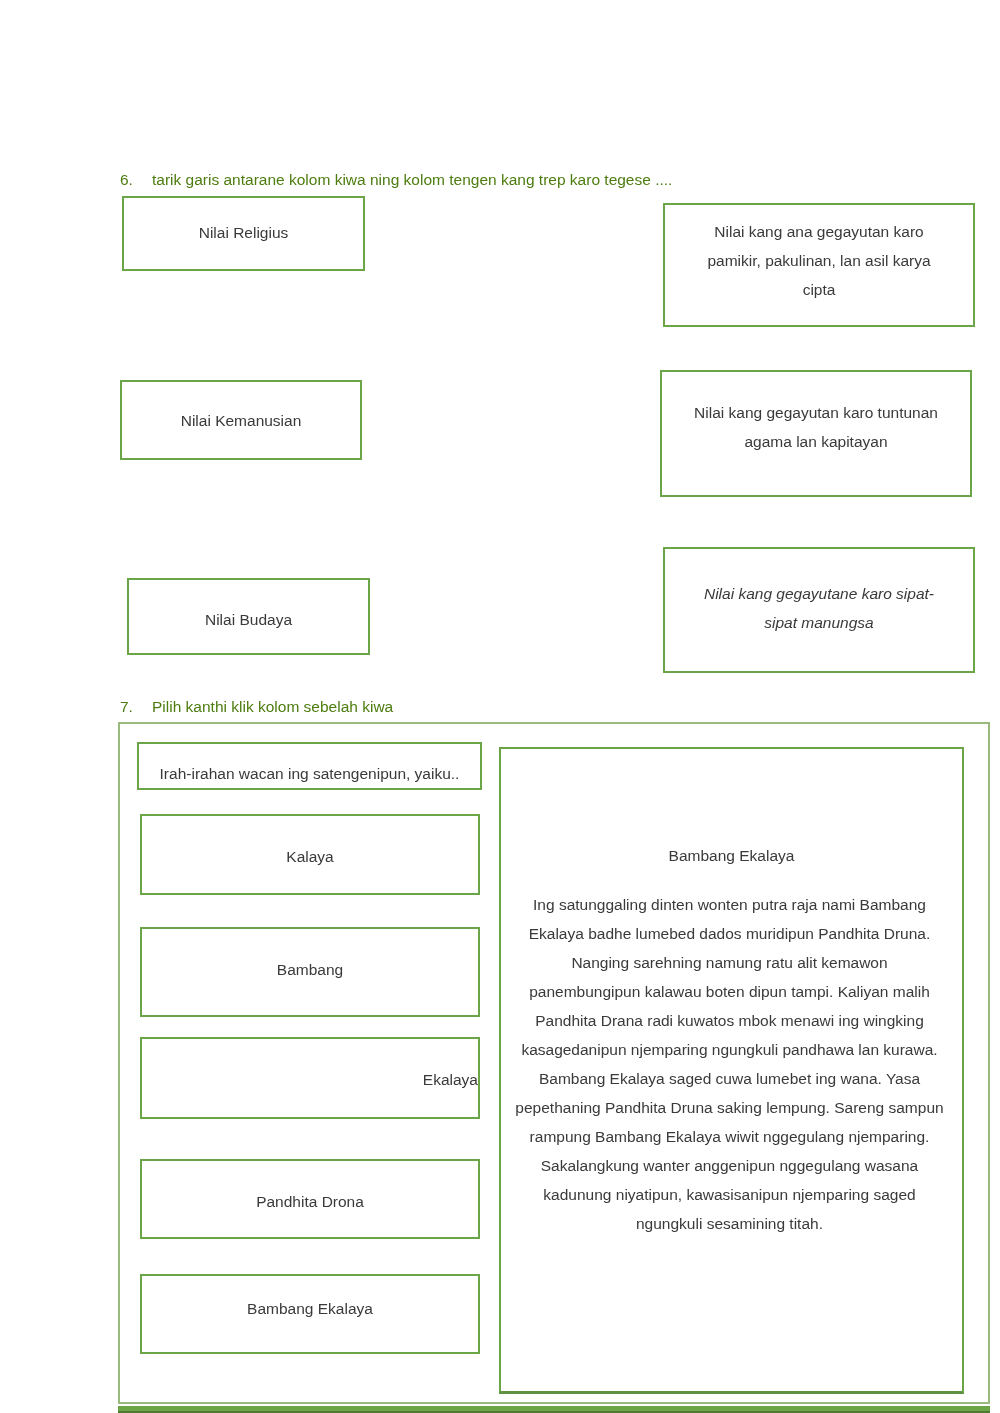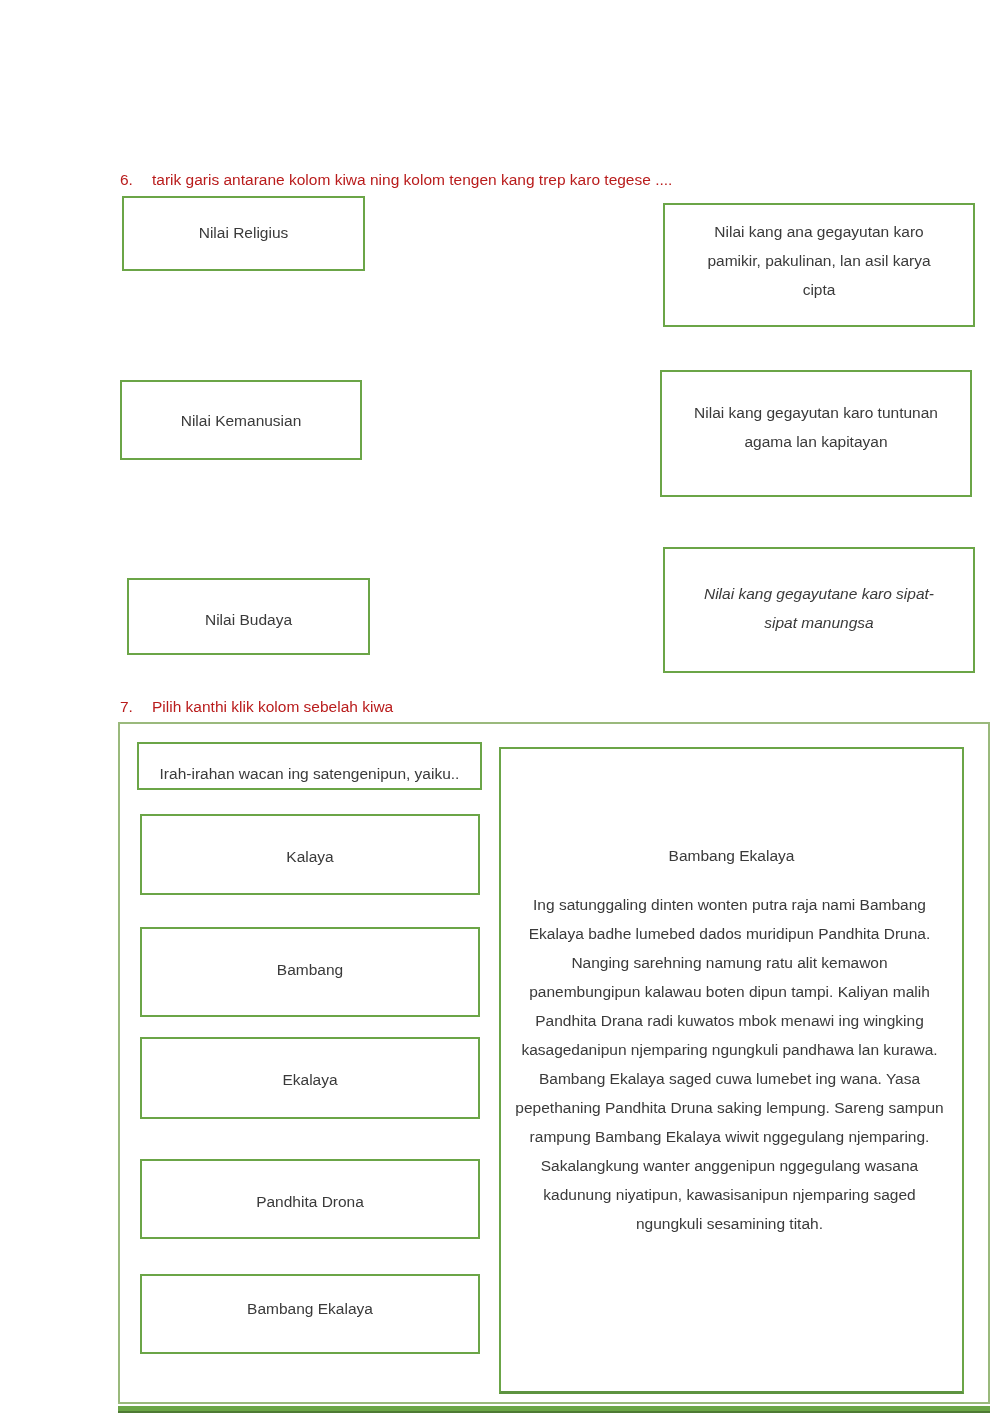--- a/index.html
+++ b/index.html
@@ -5,21 +5,21 @@
   html,body { margin:0; padding:0; }
   body {
     width:1000px; height:1413px;
     background:#ffffff;
     font-family:"Liberation Sans","DejaVu Sans",sans-serif;
     color:#3a3a3a;
     position:relative;
     overflow:hidden;
   }
   .abs { position:absolute; box-sizing:border-box; }
-  .q-line { font-size:15.5px; color:#b91c1c; white-space:nowrap; }
+  .q-line { font-size:15.5px; color:#4d7c0f; white-space:nowrap; }
   .q-num { display:inline-block; width:32px; }
   .gbox {
     border:2px solid #6ba547;
     background:#ffffff;
     text-align:center;
     font-size:15.5px;
     line-height:29px;
     color:#3a3a3a;
   }
   .outer {
@@ -75,21 +75,21 @@
   <div class="abs gbox prompt-flex" style="left:17px; top:18px; width:345px; height:48px;">
     <span>Irah-irahan wacan ing satengenipun, yaiku..</span>
   </div>
 
   <div class="abs gbox" style="left:20px; top:90px; width:340px; height:81px; padding-top:26px;">
     <span>Kalaya</span>
   </div>
   <div class="abs gbox" style="left:20px; top:203px; width:340px; height:90px; padding-top:26px;">
     <span>Bambang</span>
   </div>
-  <div class="abs gbox" style="left:20px; top:313px; width:340px; height:82px; padding-top:26px;">
+  <div class="abs gbox" style="left:20px; top:313px; width:340px; height:82px; padding-top:26px;text-align:right;">
     <span>Ekalaya</span>
   </div>
   <div class="abs gbox" style="left:20px; top:435px; width:340px; height:80px; padding-top:26px;">
     <span>Pandhita Drona</span>
   </div>
   <div class="abs gbox" style="left:20px; top:550px; width:340px; height:80px; padding-top:18px;">
     <span>Bambang Ekalaya</span>
   </div>
 
   <div class="abs passage-box" style="left:379px; top:23px; width:465px; height:647px;">

